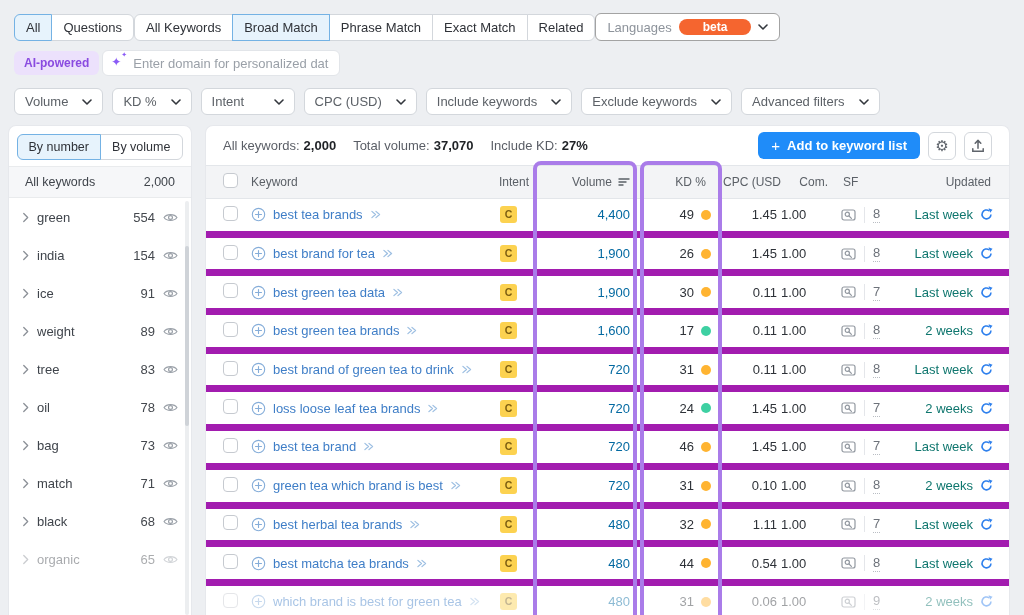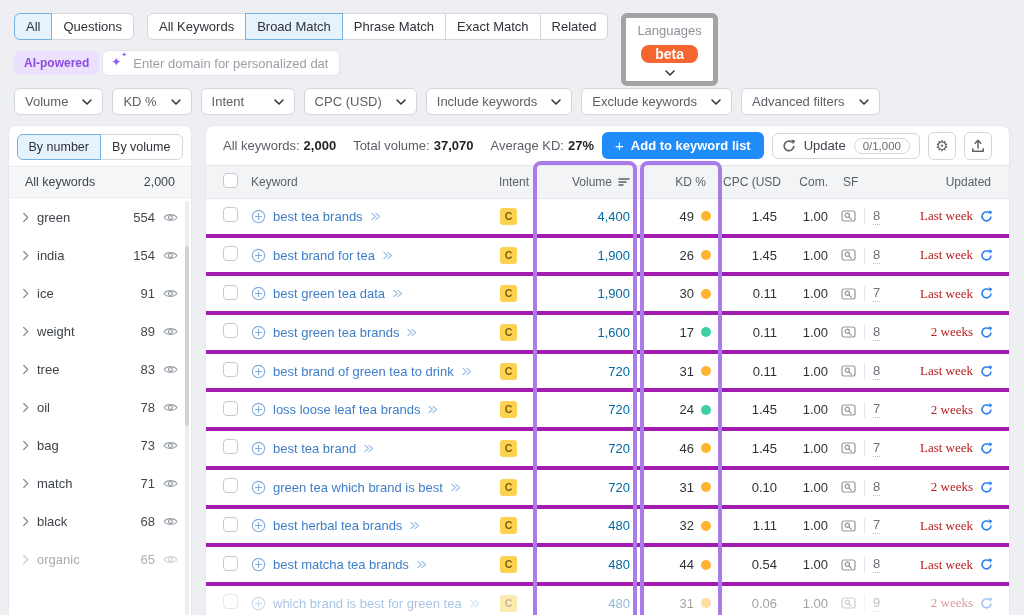--- a/index.html
+++ b/index.html
@@ -6,37 +6,37 @@
   html,body { width:1024px; height:615px; }
   body {
     font-family: "Liberation Sans", "DejaVu Sans", sans-serif;
     background:#edeff2; position:relative; overflow:hidden;
     color:#2e3238; font-size:13px;
   }
   #app { position:absolute; inset:0; }
   .icon svg { display:block; }
 
   
-  .tabs-row { position:absolute; left:14px; top:13px; display:flex; gap:13px; align-items:flex-start;border-radius:13px; }
+  .tabs-row { position:absolute; left:14px; top:13px; display:flex; align-items:center;border-radius:13px; }
   .seg { display:flex; }
   .seg .tab {
     background:#fff; border:1px solid #d3d7dc; padding:5px 11px; font-size:13px; color:#2f3238;
     cursor:pointer; margin-left:-1px; position:relative; font-family:inherit; white-space:nowrap;
   }
   .seg .tab:first-child { border-radius:6px 0 0 6px; margin-left:0; }
   .seg .tab:last-child { border-radius:0 6px 6px 0; }
   .seg .tab:only-child { border-radius:6px; }
   .seg .tab.sel { background:var(--selected_tab_bg,#e7f3fc); border-color:var(--selected_tab_border,#74b2e4); z-index:2; }
   .lang-btn {
-    display:flex; align-items:center; gap:7px; background:#fff; border:5px solid #a3a3a3; border-radius:6px;
-    padding:5px 11px; font-size:13px; color:#8d939b; cursor:pointer; font-family:inherit;flex-direction:column;
+    display:flex; align-items:center; gap:7px; background:#fff; border:1px solid #a3a3a3; border-radius:6px;
+    padding:5px 11px; font-size:13px; color:#8d939b; cursor:pointer; font-family:inherit;
   }
   .beta {
-    background:var(--beta_orange,#f5652f); color:#fff; font-size:14px; font-weight:bold;
-    padding:2px 14px; border-radius:8px; line-height:1;
+    background:var(--beta_orange,#f5652f); color:#fff; font-size:12px; font-weight:bold;
+    padding:2px 24px; border-radius:8px; line-height:1;
   }
   .chev { display:inline-block; }
   .chev svg { display:block; }
 
   
   .ai-row { position:absolute; left:14px; top:50px; display:flex; align-items:center; }
   .ai-badge {
     background:#ece1fc; color:var(--ai_purple,#8a4be0); font-size:12px; font-weight:bold;
     padding:5px 10px; border-radius:6px; margin-right:3px;
   }
@@ -110,21 +110,21 @@
   }
   .gear { font-size:15px; line-height:1; }
 
   
   .tr {
     display:grid; grid-template-columns:40px 240px 45px 107px 85px 58px 50px 70px auto;
     align-items:center;
   }
   .thead { height:34px; background:#f3f4f6; border-top:1px solid #e3e6ea; border-bottom:1px solid #e3e6ea;
     font-size:12px; color:#5b6067; }
-  .row { height:38.7px; border-bottom:4px solid #a21caf; background:#fff; }
+  .row { height:38.7px; border-bottom:7px solid #a21caf; background:#fff; }
   .td { overflow:hidden; white-space:nowrap; }
   .td-check { padding-left:17px; }
   .checkbox { display:inline-block; width:15px; height:15px; border:1px solid #c6cad0; border-radius:4px; background:#fff; cursor:pointer; }
   .th-kw { padding-left:5px; }
   .th-intent, .td-intent { text-align:right; padding-right:2px; }
   .td-intent { text-align:center; padding:0; }
   .th-vol { display:flex; justify-content:flex-end; align-items:center; gap:6px; padding-right:8px; }
   .th-kd { text-align:right; padding-right:17px; }
   .th-cpc { text-align:right; padding-right:4px; }
   .th-com { text-align:right; padding-right:3px; }
@@ -138,25 +138,25 @@
   .dbl { color:#9dbfe2; cursor:pointer; }
   .intent-badge {
     display:inline-block; width:17px; height:17px; line-height:17px; border-radius:3px;
     background:var(--intent_badge_bg,#fcd250); color:var(--intent_badge_text,#7d5f12);
     font-size:10.5px; font-weight:bold; text-align:center;
   }
   .td-vol { text-align:right; padding-right:8px; color:#0369a1; }
   .td-kd { display:flex; justify-content:flex-end; align-items:center; gap:7px; padding-right:12px; }
   .kd-dot { width:10px; height:10px; border-radius:50%; }
   .td-cpc { text-align:right; padding-right:4px; }
-  .td-com { text-align:right; padding-right:3px; }
+  .td-com { padding-right:3px; }
   .td-sf { display:flex; align-items:center; padding-left:10px; gap:8px; color:#9298a0; }
   .sf-div { width:1px; height:16px; background:#e4e6ea; }
   .sf-num { color:#6d727a; border-bottom:1px dotted #b9bdc3; cursor:pointer; padding-bottom:1px; }
-  .td-upd { display:flex; justify-content:flex-end; align-items:center; gap:7px; padding-right:16px; color:#b91c1c;font-family:Liberation Serif, serif; }
+  .td-upd { display:flex; justify-content:flex-end; align-items:center; gap:7px; padding-right:16px; color:#0f766e; }
   .td-upd .refresh { color:var(--refresh_blue,#2f80ed); cursor:pointer; }
 
   
   .hl { position:absolute; top:161px; height:470px; border:4px solid var(--highlight_purple,#aa7ce9);
     border-radius:8px; z-index:5; pointer-events:none; }
   #hl-volume { left:533px; width:104px; }
   #hl-kd { left:640px; width:82px; }
 </style>
 </head>
 <body>
@@ -416,36 +416,26 @@
       </div>
     <div class="side-scroll-track"></div>
     <div class="side-scroll"></div>
   </aside>
 
   <main class="panel">
     <div class="toolbar">
       <div class="stats">
           <span class="stat"><span>All keywords:</span><b>2,000</b></span>
           <span class="stat"><span>Total volume:</span><b>37,070</b></span>
-          <span class="stat"><span>Average KD:</span><b>27%</b></span>
+          <span class="stat"><span>Include KD:</span><b>27%</b></span>
         </div>
       <div class="toolbar-right">
         <button class="btn-primary">
           <span class="plus">+</span>
           <span>Add to keyword list</span>
-        </button>
-        <button class="btn-update">
-          <span class="refresh icon">
-            <svg width="14" height="14" viewBox="0 0 14 14">
-                <path d="M11.8 7A4.8 4.8 0 1 1 9.9 3.1" fill="none" stroke="currentColor" stroke-width="1.7"></path>
-                <path d="M9.2.4L13.5 1.8 10.9 5.2Z" fill="currentColor"></path>
-              </svg>
-          </span>
-          <span>Update</span>
-          <span class="pill">0/1,000</span>
         </button>
         <button class="btn-icon">
           <span class="gear">⚙</span>
         </button>
         <button class="btn-icon">
           <span class="icon">
             <svg width="14" height="14" viewBox="0 0 14 14">
                 <path d="M7 9.2V1.8M4.2 4.2L7 1.4 9.8 4.2" fill="none" stroke="currentColor" stroke-width="1.5" stroke-linecap="round" stroke-linejoin="round"></path>
                 <path d="M1.8 9.8v2.4h10.4V9.8" fill="none" stroke="currentColor" stroke-width="1.5" stroke-linecap="round"></path>
               </svg>

